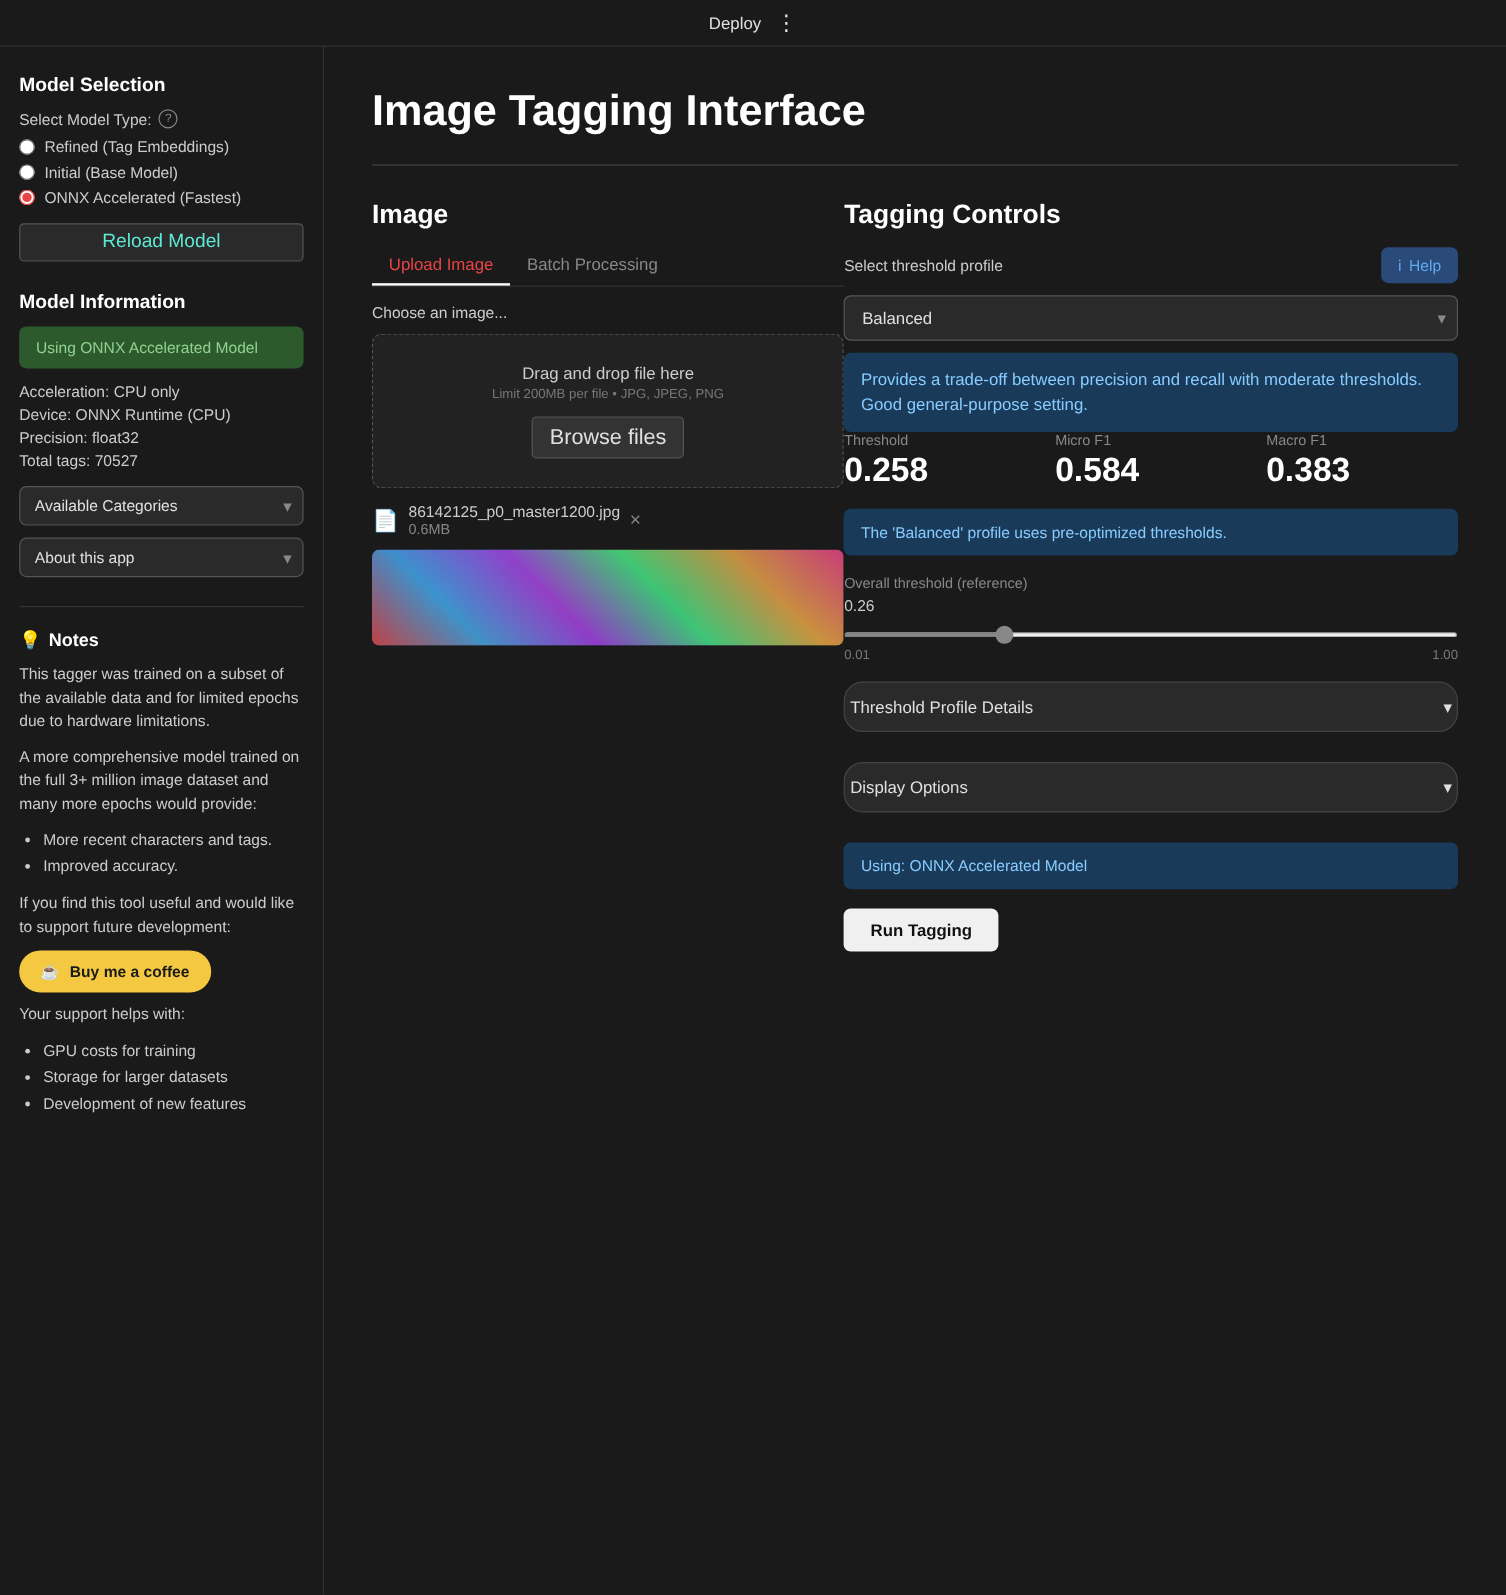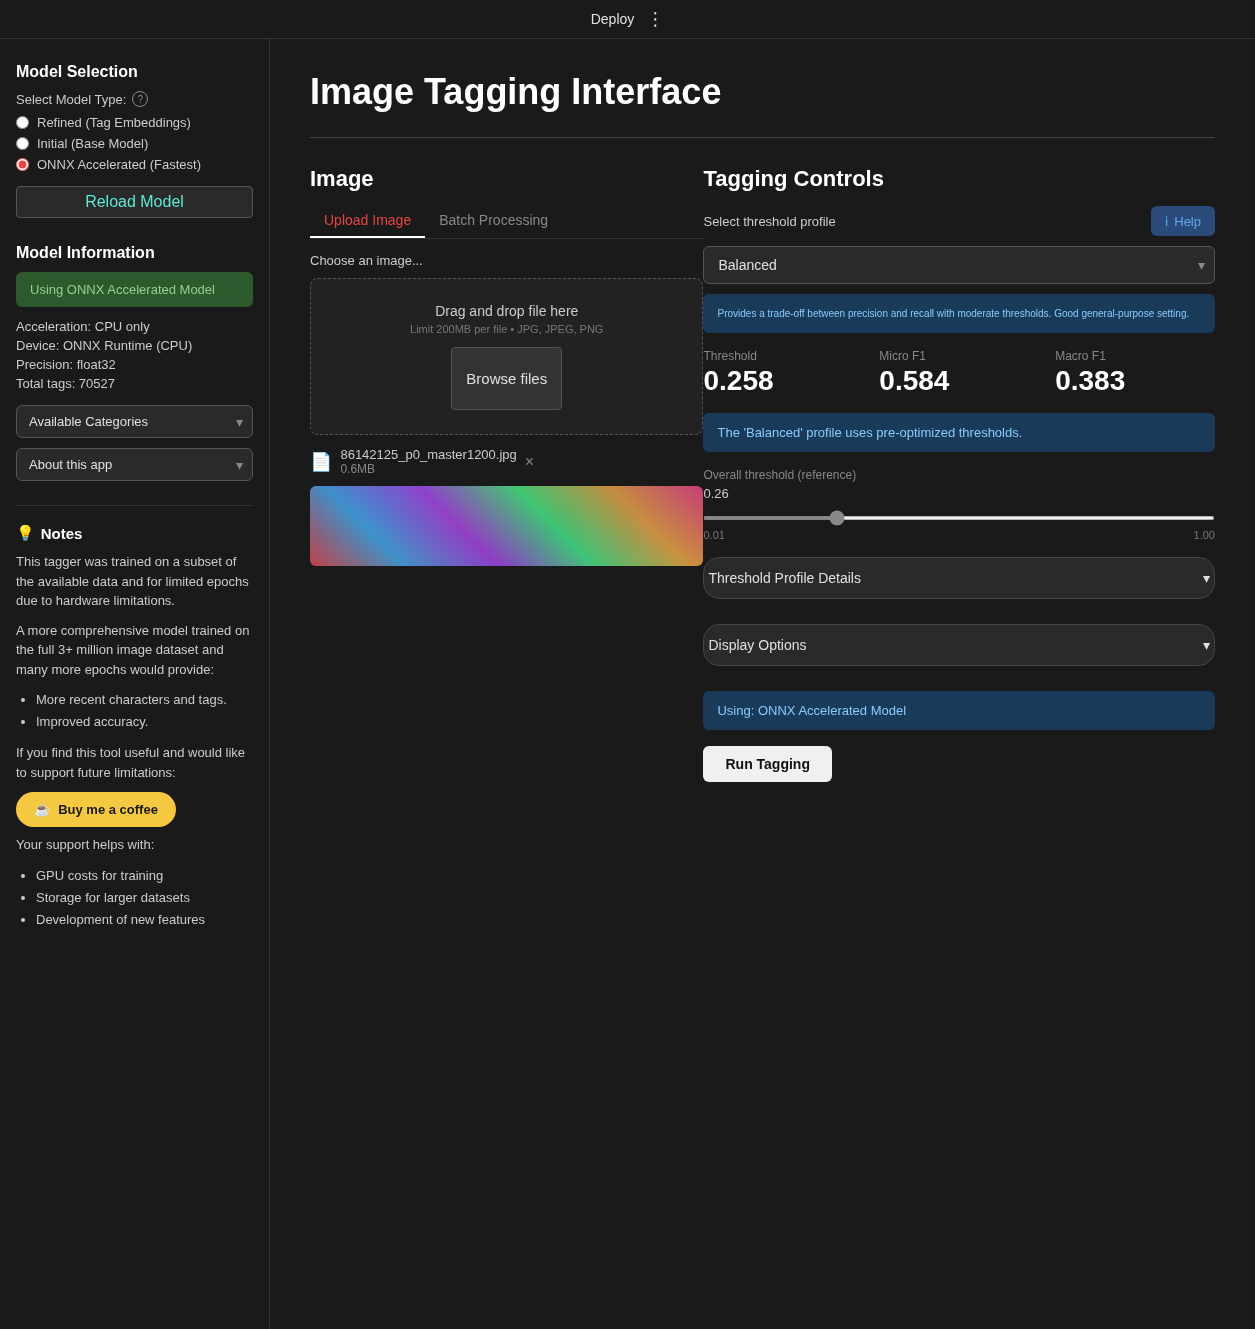--- a/index.html
+++ b/index.html
@@ -275,23 +275,23 @@
     .upload-box-sub {
       font-size: 11px;
       color: #777;
       margin-bottom: 12px;
     }
     .browse-btn {
       background: #333;
       border: 1px solid #555;
       border-radius: 4px;
       color: #e0e0e0;
-      padding: 22px 14px;
-      cursor: pointer;
-      font-size: 15px;
+      padding: 6px 14px;
+      cursor: pointer;
+      font-size: 18px;
     }
 
     .file-row {
       display: flex;
       align-items: center;
       gap: 8px;
       margin-bottom: 10px;
     }
     .file-icon {
       color: #888;
@@ -374,23 +374,22 @@
       font-size: 14px;
       appearance: none;
       cursor: pointer;
     }
 
     .profile-desc {
       background: #1a3a5a;
       border-radius: 6px;
       padding: 12px 14px;
       color: #88ccff;
-      font-size: 10px;
+      font-size: 14px;
       line-height: 1.5;
-      margin-bottom: 16px;
     }
 
     .metrics-grid {
       display: grid;
       grid-template-columns: 1fr 1fr 1fr;
       gap: 12px 16px;
       margin-bottom: 16px;
     }
     .metric-item {
       display: flex;
@@ -553,21 +552,21 @@
       <div class="notes-title">
         <span>💡</span>
         <span>Notes</span>
       </div>
       <p class="notes-text">This tagger was trained on a subset of the available data and for limited epochs due to hardware limitations.</p>
       <p class="notes-text">A more comprehensive model trained on the full 3+ million image dataset and many more epochs would provide:</p>
       <ul class="bullet-list">
         <li>More recent characters and tags.</li>
         <li>Improved accuracy.</li>
       </ul>
-      <p class="notes-text">If you find this tool useful and would like to support future limitations:</p>
+      <p class="notes-text">If you find this tool useful and would like to support future development:</p>
       <button class="buy-coffee-btn">
         <span>☕</span>
         <span>Buy me a coffee</span>
       </button>
       <p class="notes-text">Your support helps with:</p>
       <ul class="bullet-list">
         <li>GPU costs for training</li>
         <li>Storage for larger datasets</li>
         <li>Development of new features</li>
       </ul>

